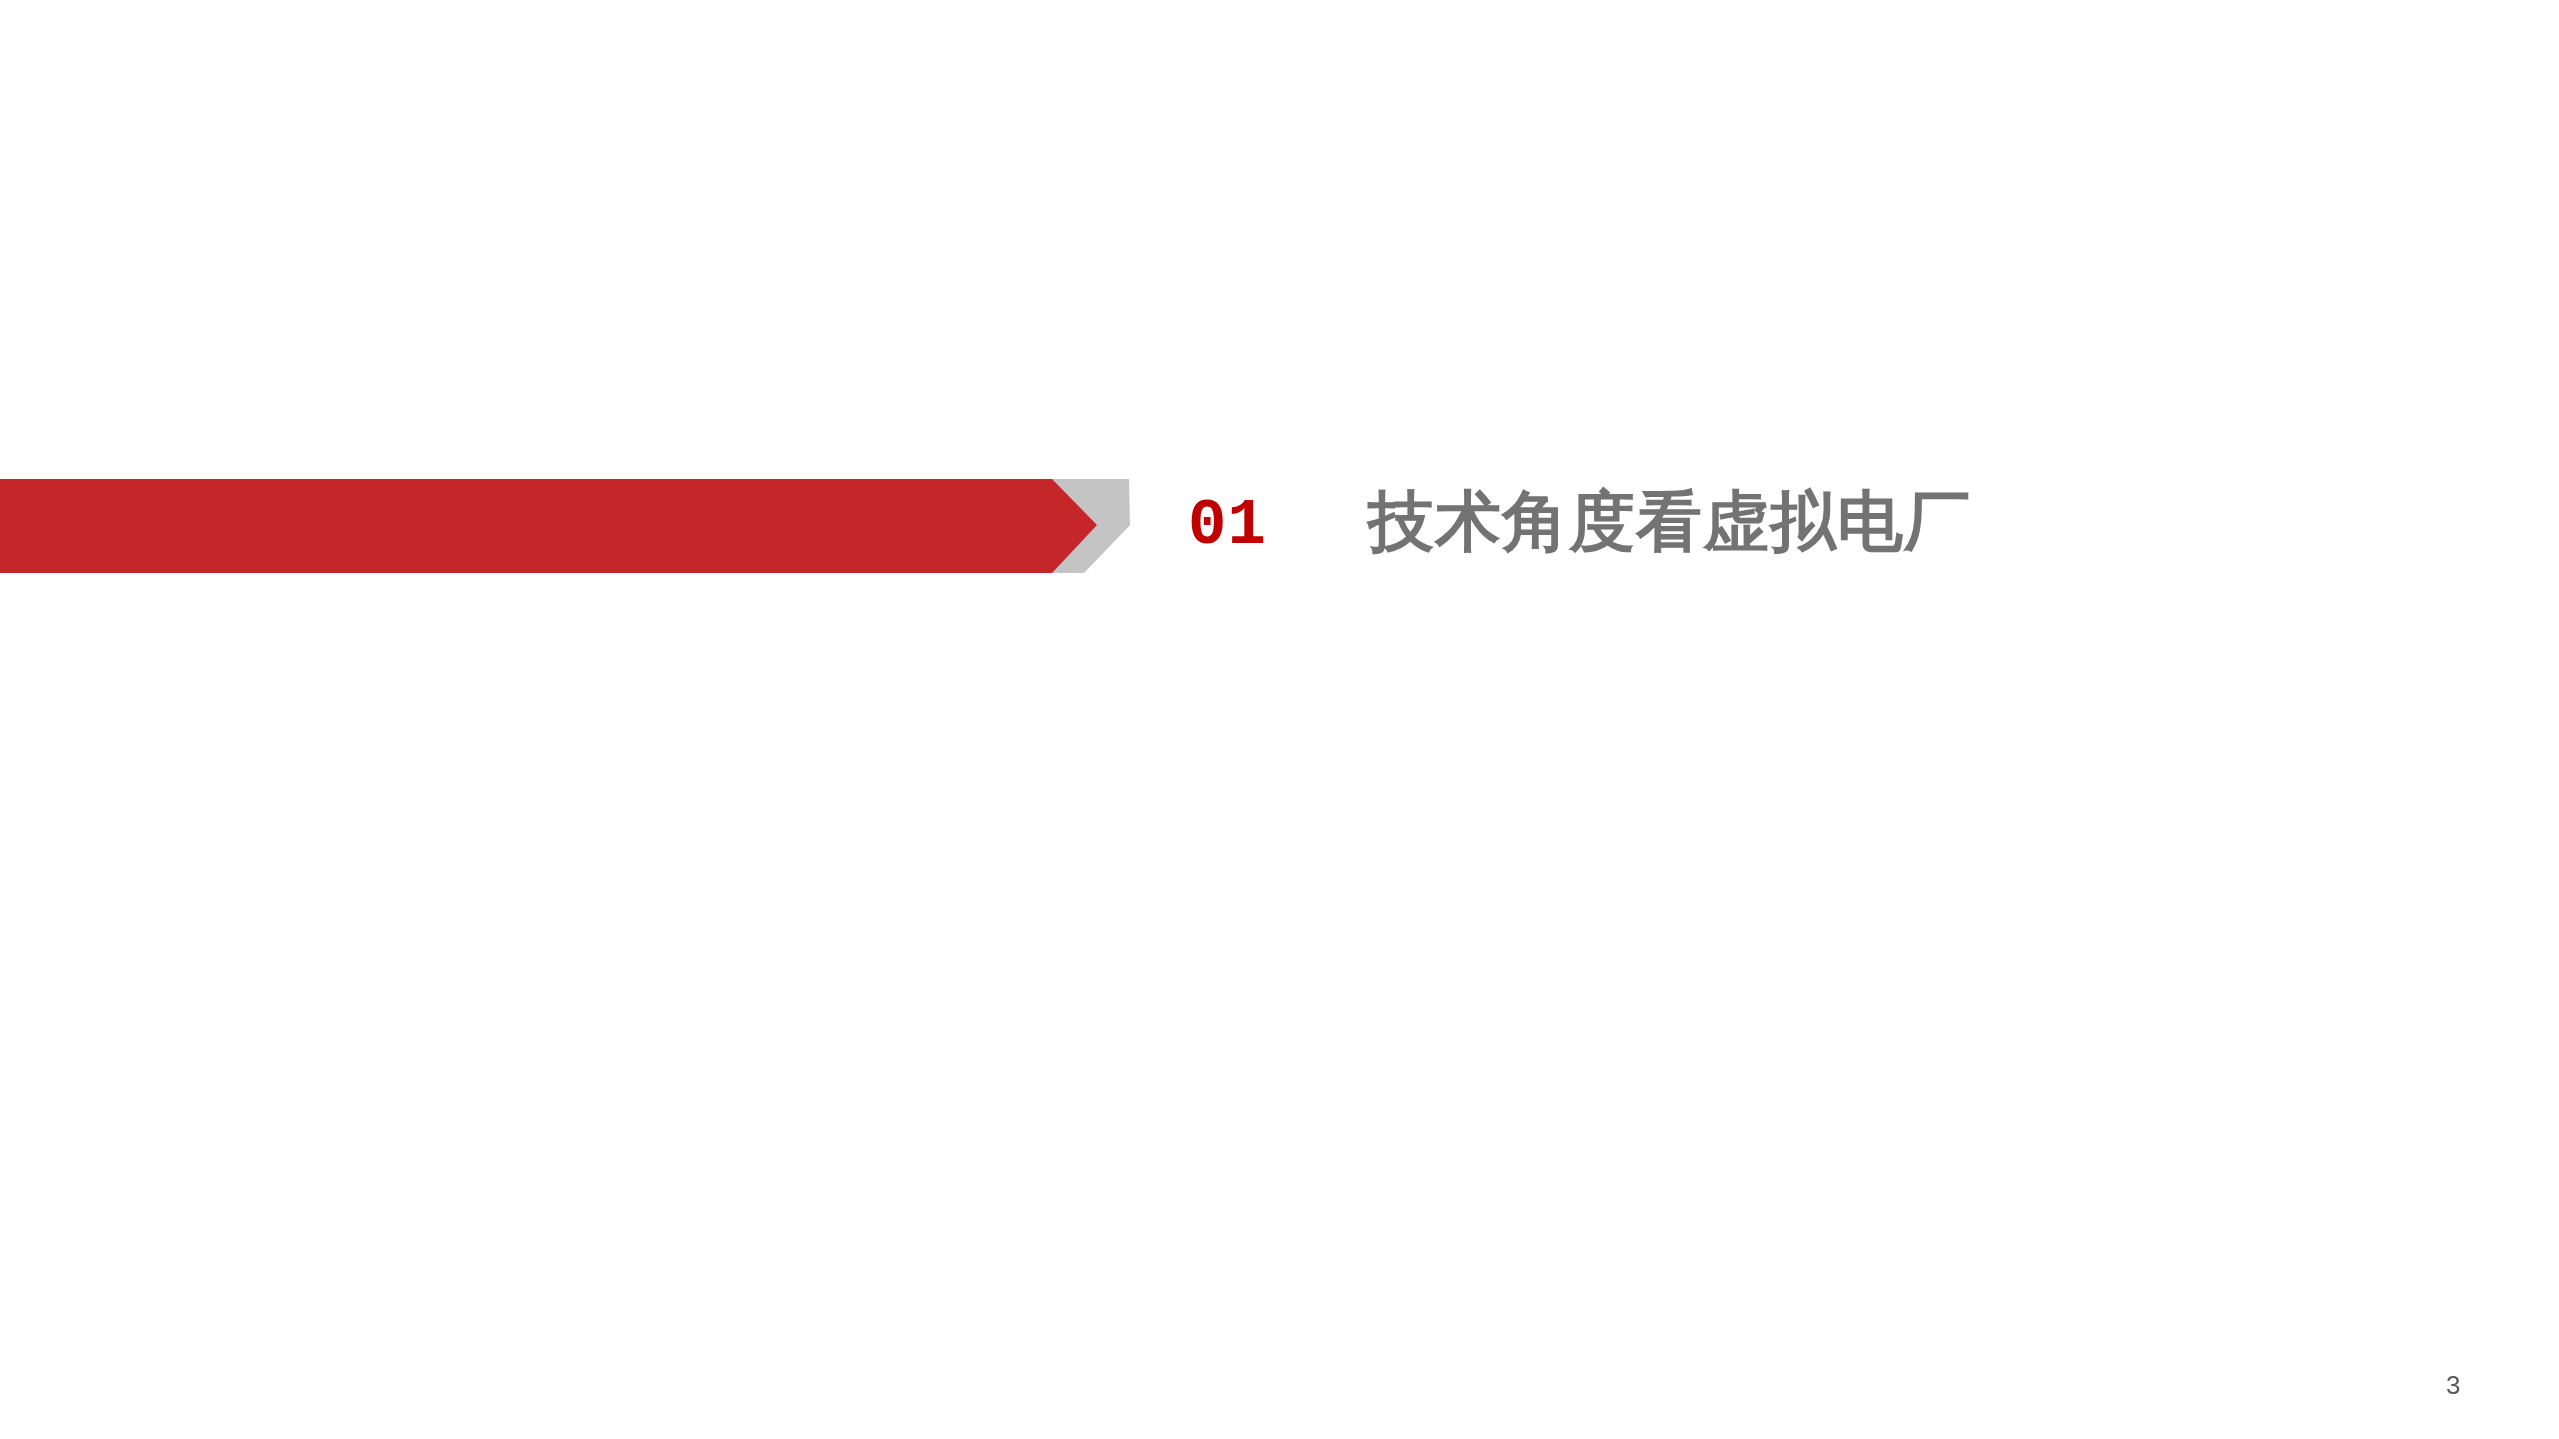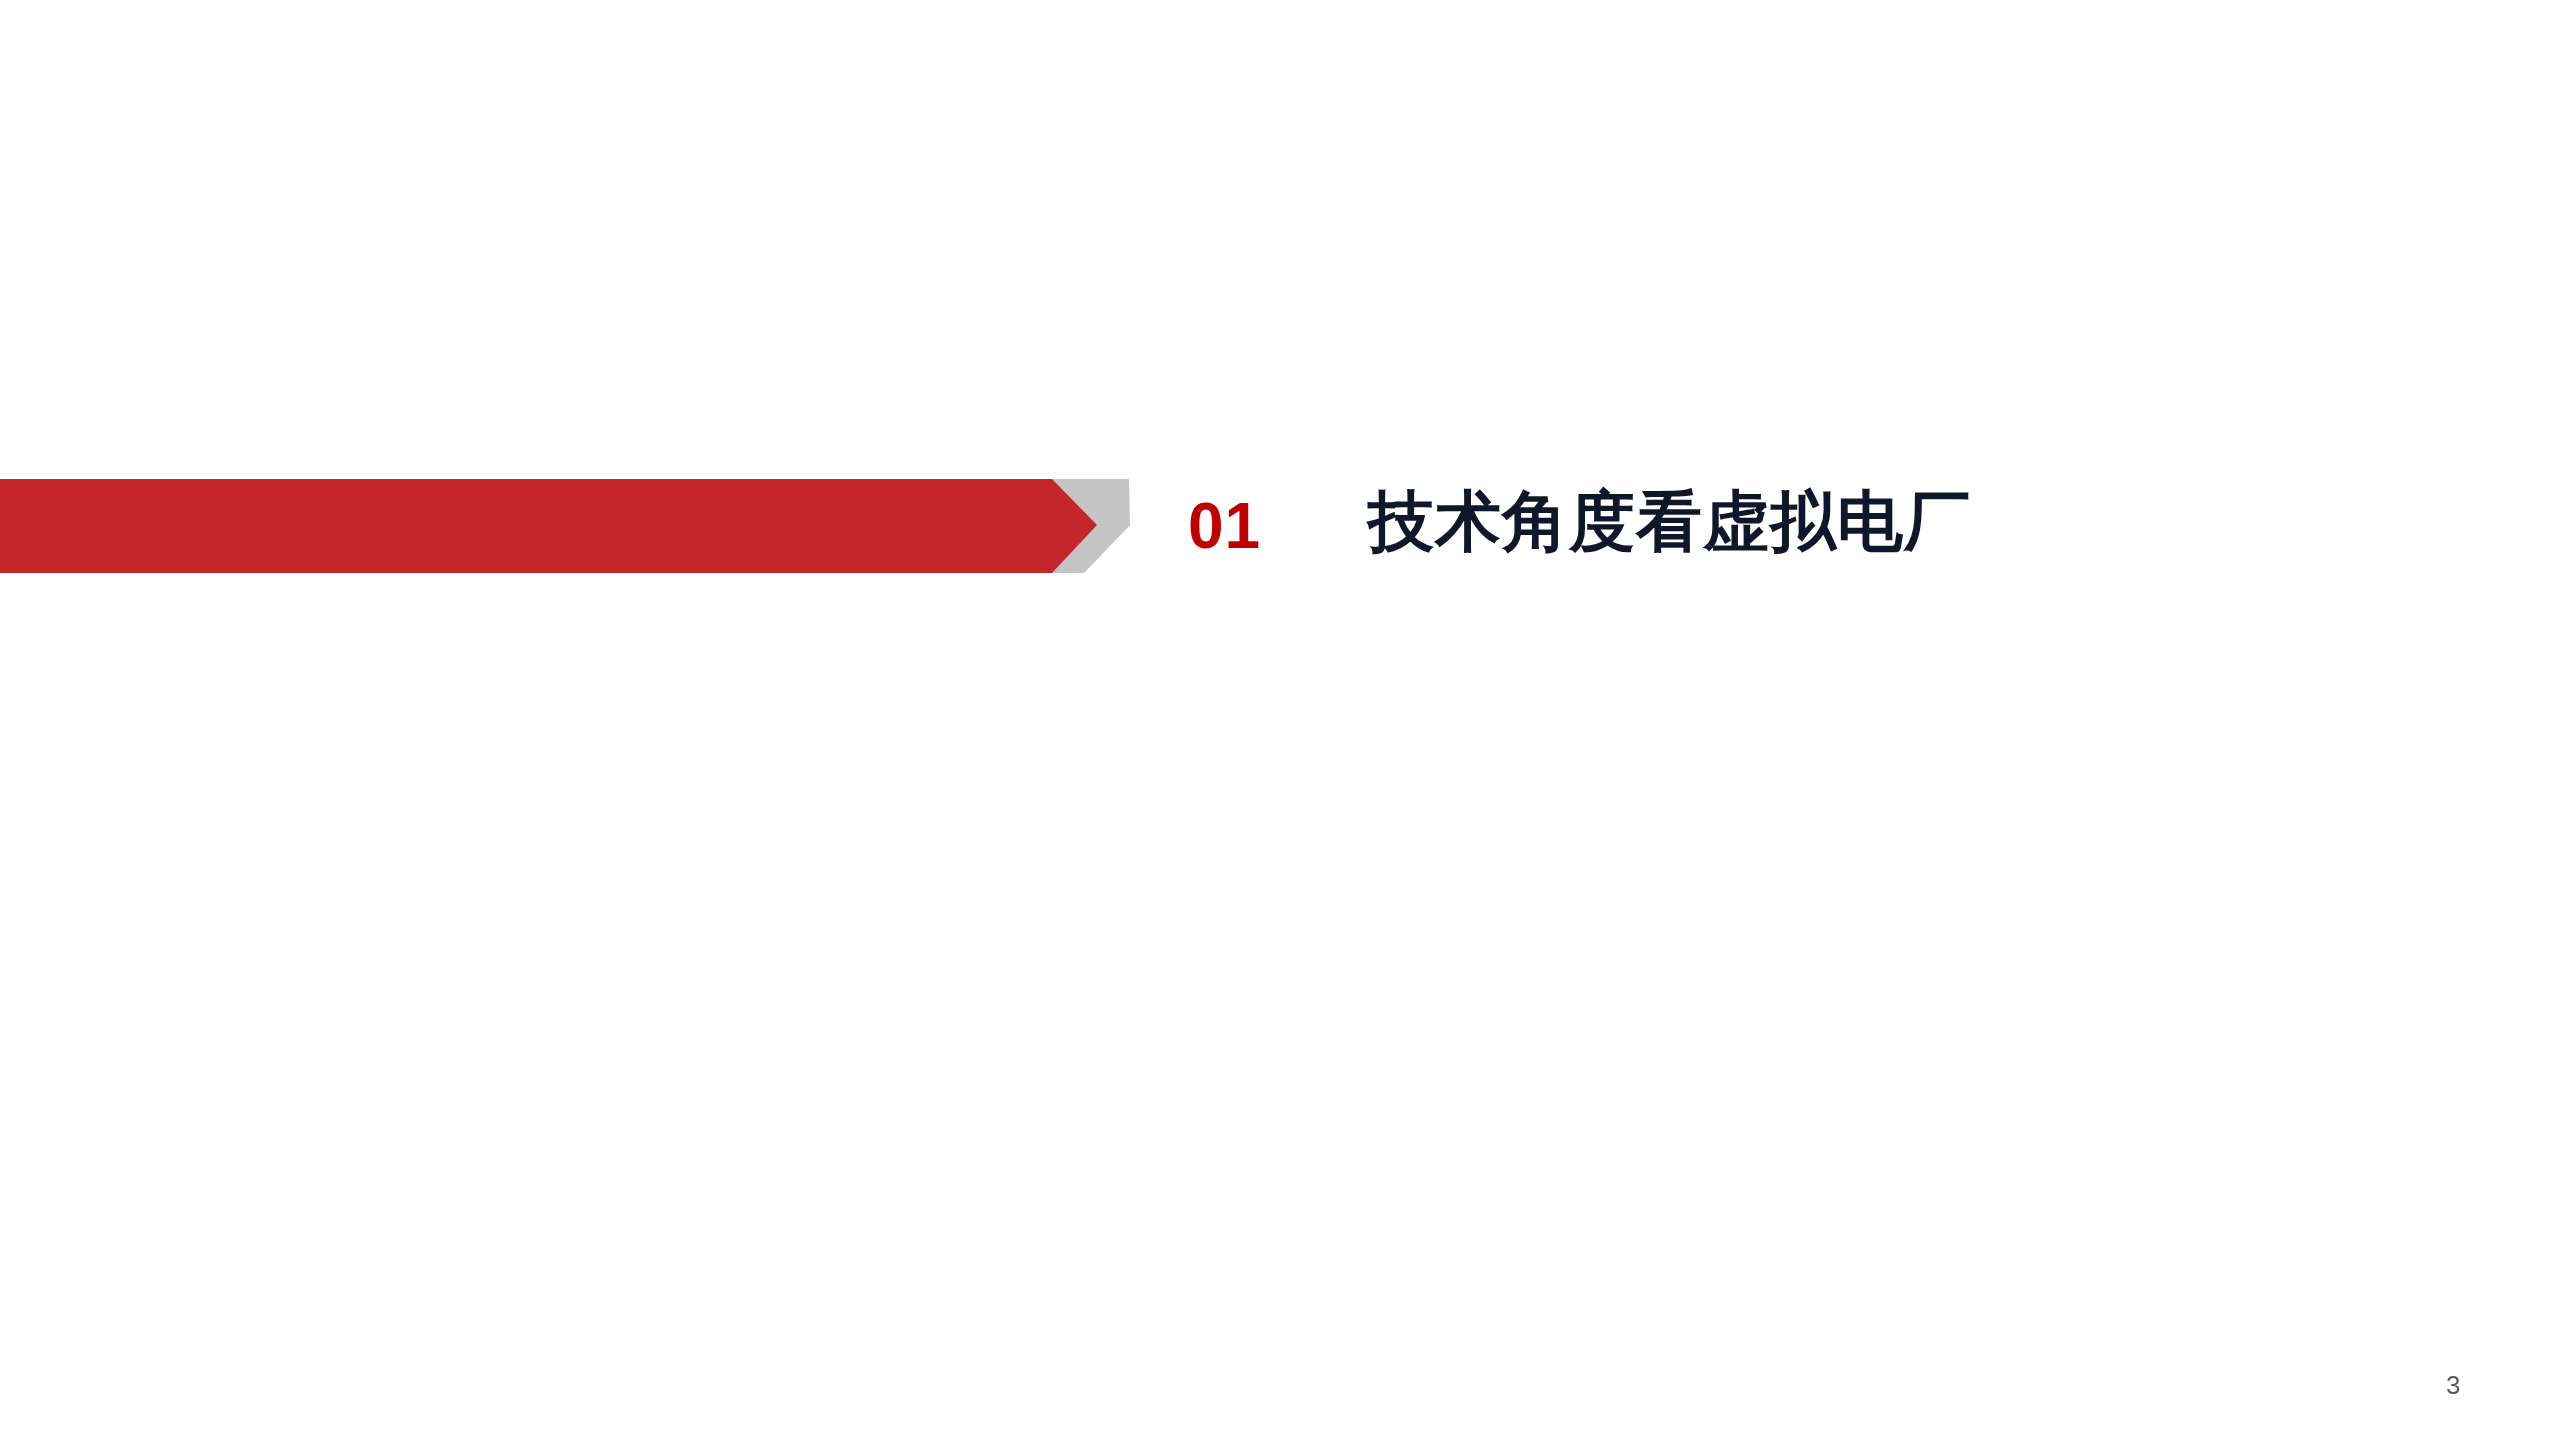--- a/index.html
+++ b/index.html
@@ -6,25 +6,25 @@
   body {
     width: 2559px; height: 1439px; background: #ffffff;
     position: relative; overflow: hidden;
     font-family: "Liberation Sans", "DejaVu Sans", sans-serif;
   }
   .banner { position: absolute; left: 0; top: 479px; width: 1140px; height: 94px; }
   .banner svg { display: block; }
   .num {
     position: absolute; left: 1188px; top: 494px;
     font-size: 64px; font-weight: bold; color: #c00000;
-    line-height: 64px; letter-spacing: 1px;
+    line-height: 64px; letter-spacing: 1px; font-family: Liberation Mono, monospace;
   }
   .title {
     position: absolute; left: 1368px; top: 486px;
-    font-size: 66px; font-weight: bold; color: #0f172a;
+    font-size: 66px; font-weight: bold; color: #737373;
     line-height: 72px; letter-spacing: 1px;
     font-family: "DejaVu Sans", sans-serif;
   }
   .page-num {
     position: absolute; left: 2446px; top: 1371px;
     font-size: 26px; color: #595959; line-height: 28px;
   }
 </style>
 </head>
 <body>

